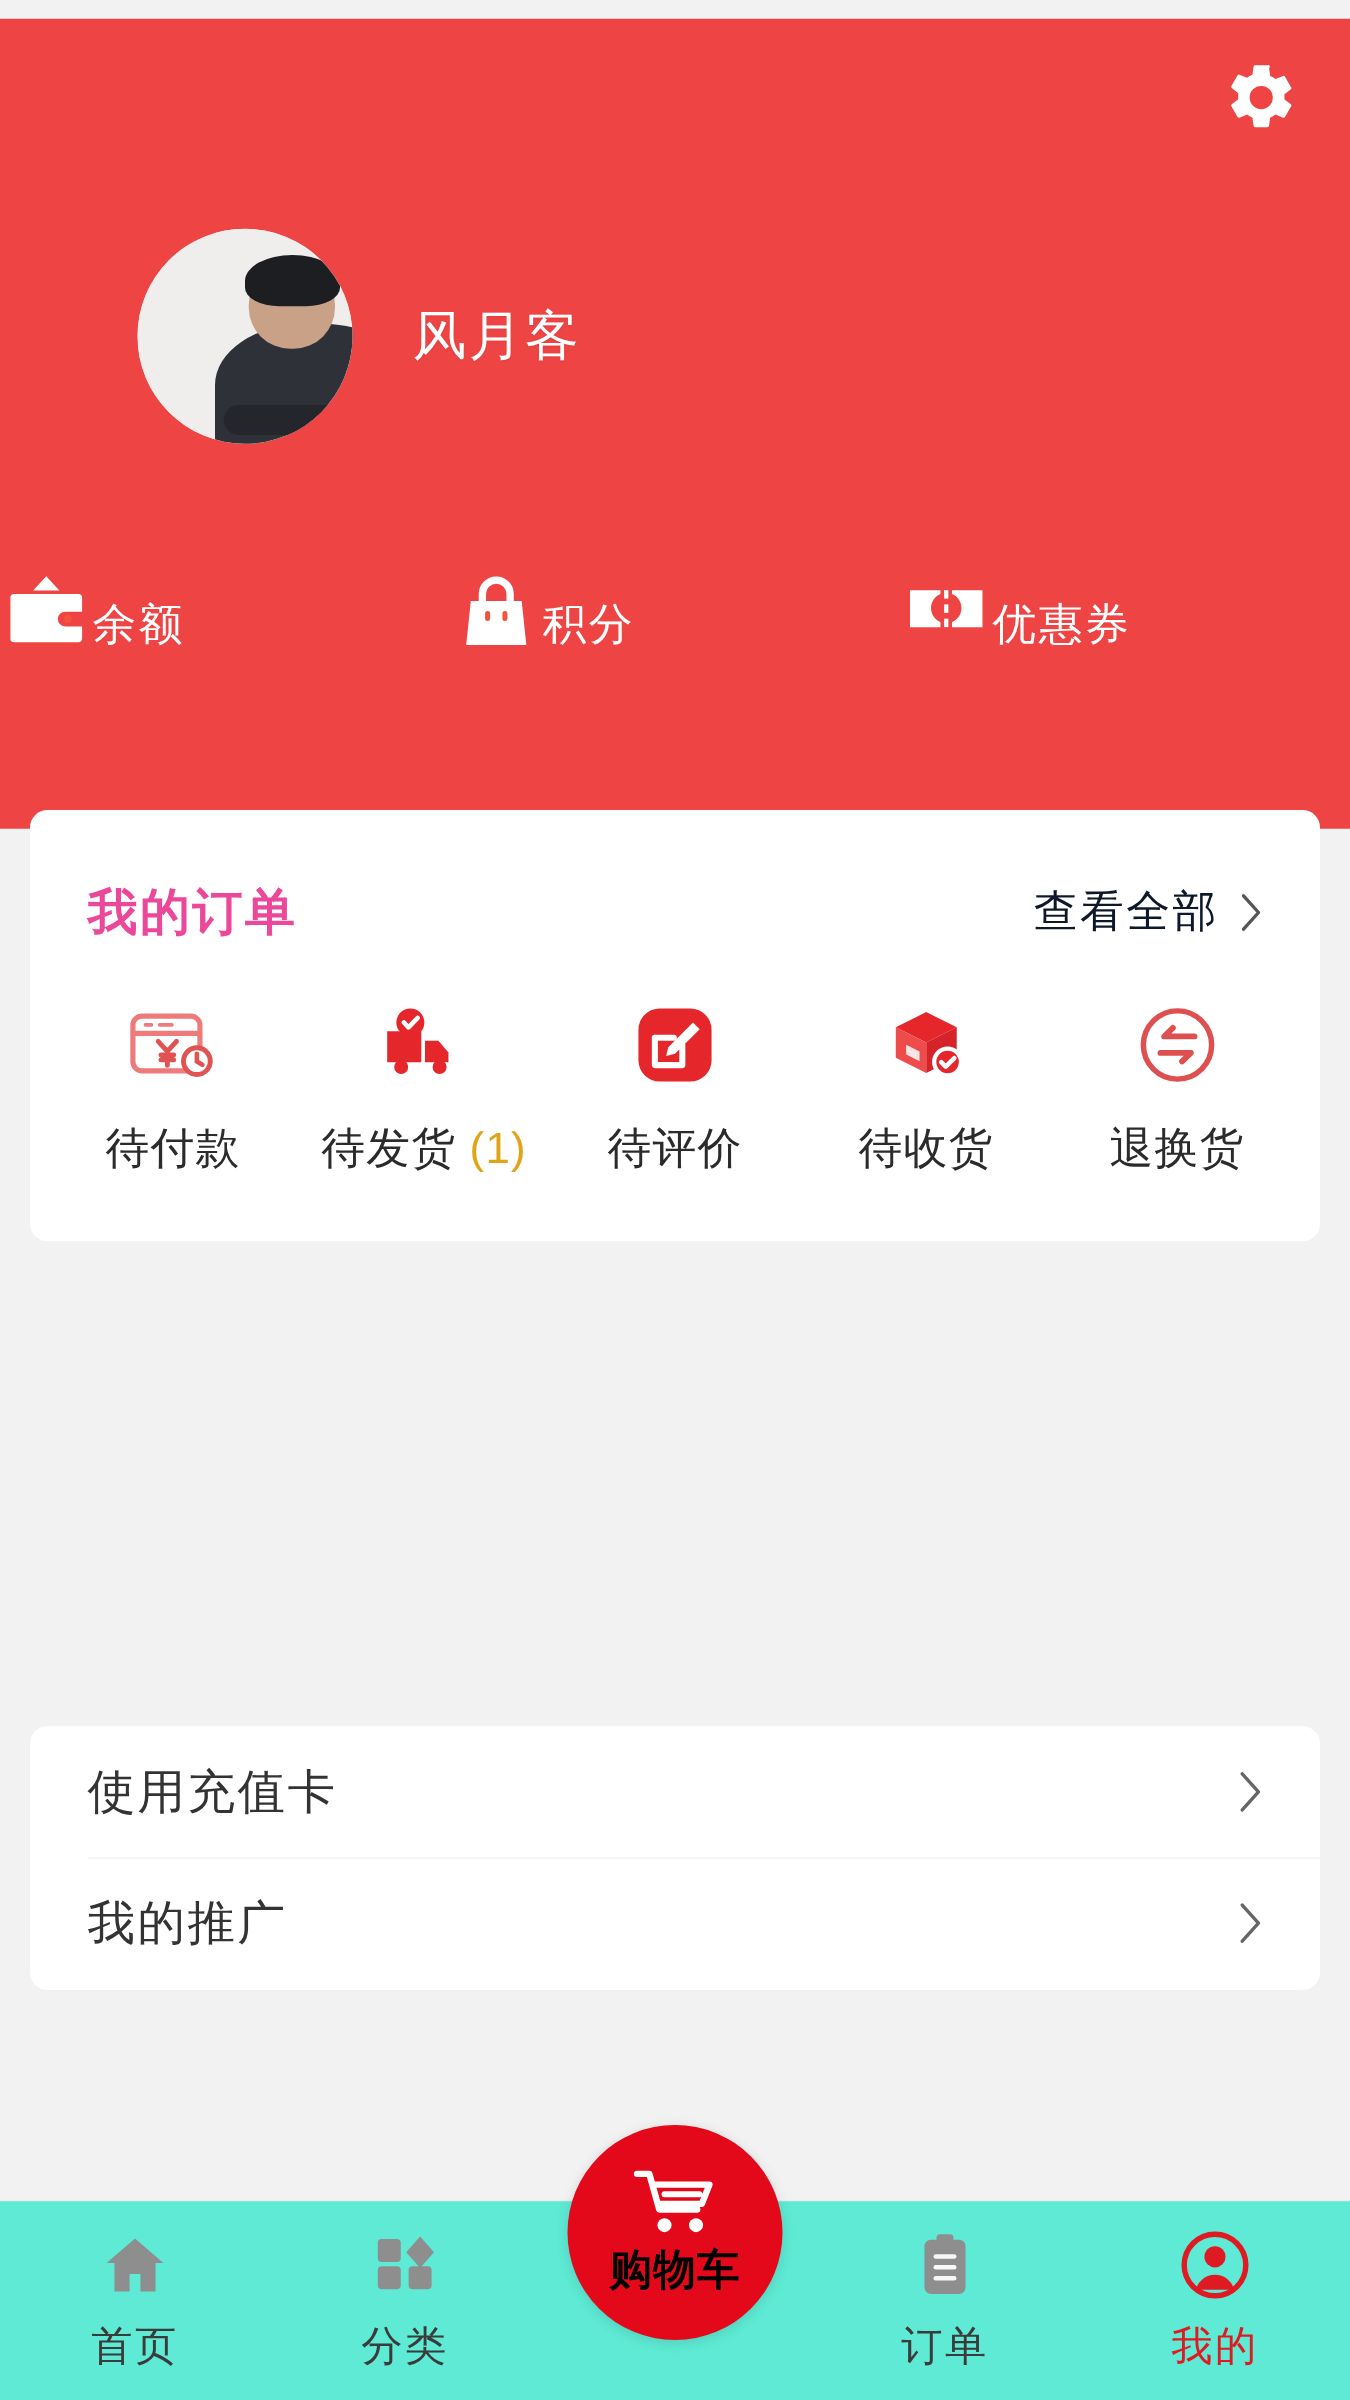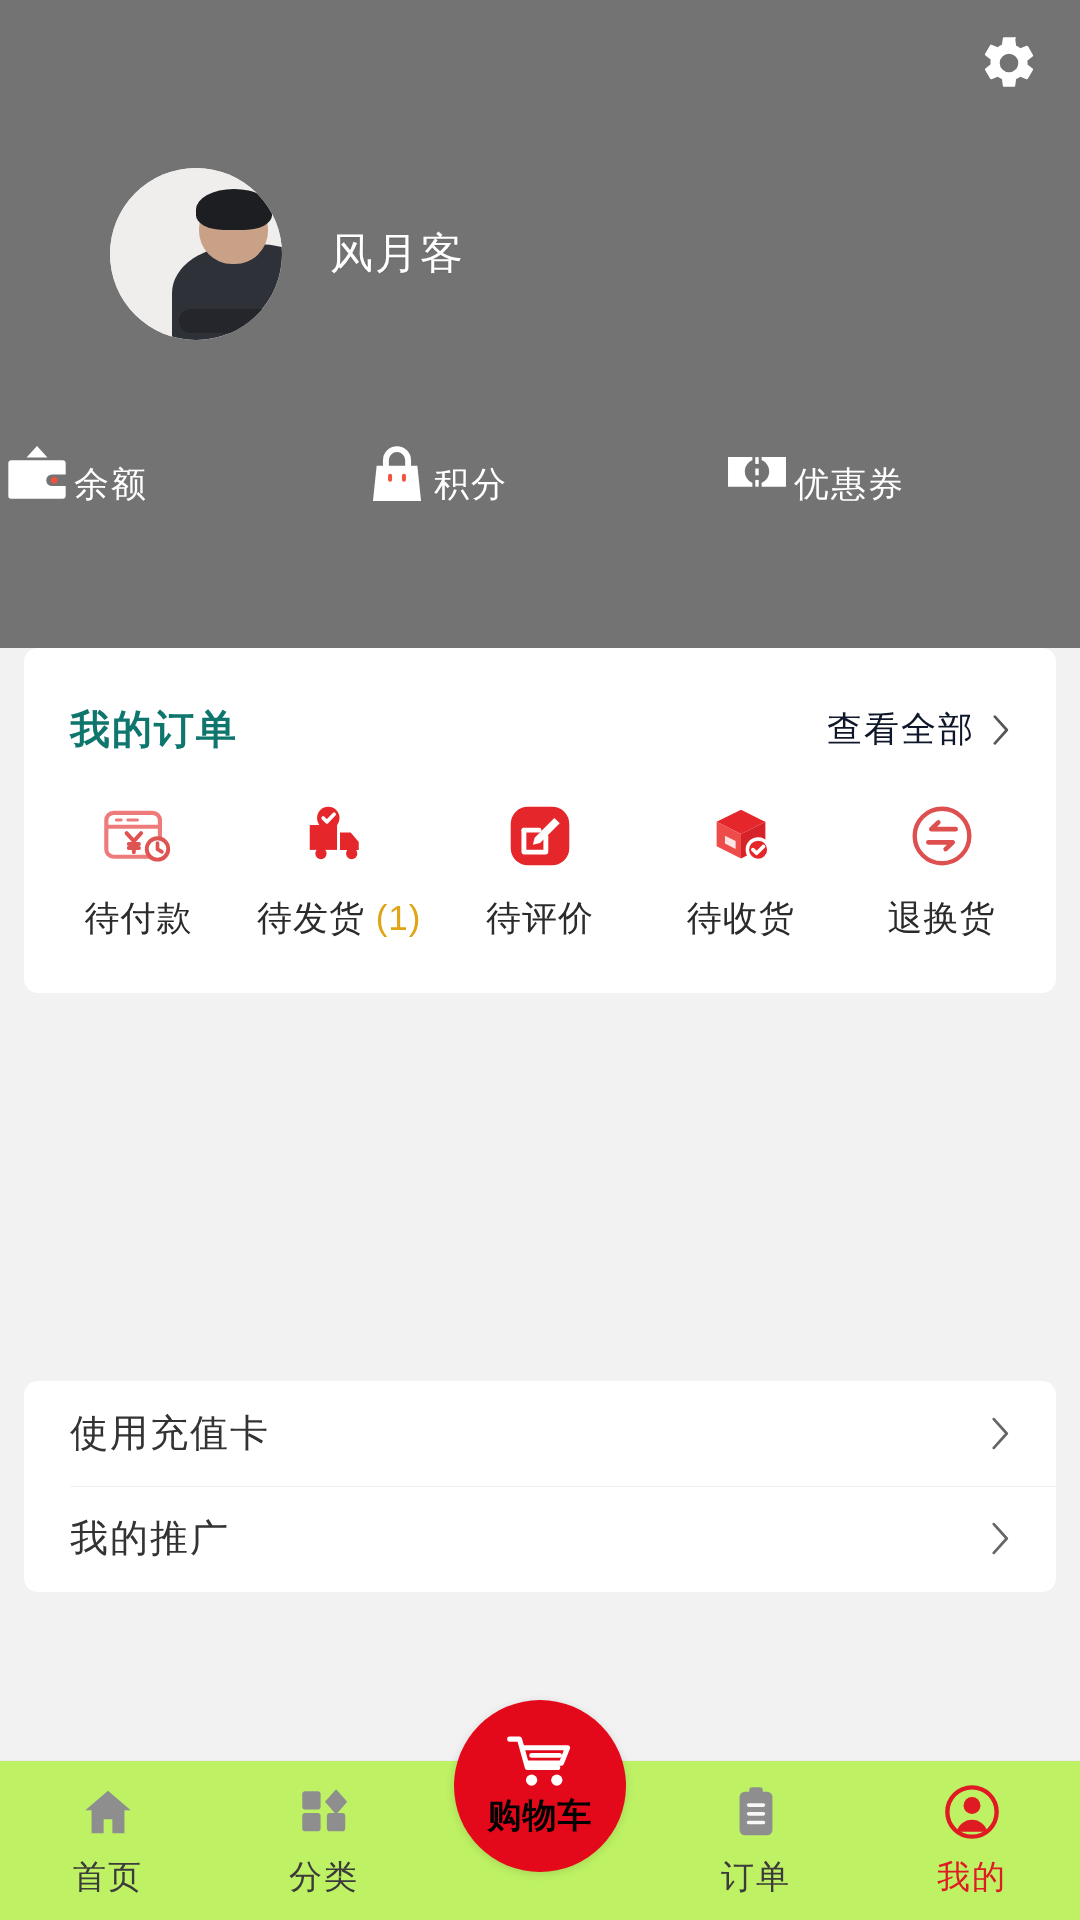--- a/index.html
+++ b/index.html
@@ -5,22 +5,22 @@
   * { margin:0; padding:0; box-sizing:border-box; }
   html, body {
     width:1080px; height:1920px;
     font-family:"Liberation Sans","DejaVu Sans",sans-serif;
     background:#F2F2F2; overflow:hidden;
   }
   .phone { position:relative; width:1080px; height:1920px; background:#F2F2F2; }
 
   
   .header {
-    position:absolute; top:0; left:0; width:1080px; height:648px;
-    background:#737373;
+    position:absolute; top:15px; left:0; width:1080px; height:648px;
+    background:#ef4444;
   }
   .gear-btn {
     position:absolute; top:26px; right:32px; width:78px; height:78px;
     display:flex; align-items:center; justify-content:center; cursor:pointer;
   }
   .gear-btn svg { width:62px; height:62px; }
 
   .profile { position:absolute; top:168px; left:110px; display:flex; align-items:center; }
   .avatar {
     width:172px; height:172px; border-radius:50%;
@@ -61,21 +61,21 @@
   
   .card {
     position:absolute; left:24px; width:1032px; background:#FFFFFF;
     border-radius:14px;
   }
   .card-orders { top:648px; height:345px; }
   .card-head {
     display:flex; align-items:center; justify-content:space-between;
     padding:54px 46px 0 46px;
   }
-  .card-title { font-size:40px; color:#0f766e; font-weight:bold; letter-spacing:2px;text-align:right; }
+  .card-title { font-size:40px; color:#ec4899; font-weight:bold; letter-spacing:2px;text-align:right; }
   .view-all { display:flex; align-items:center; cursor:pointer; }
   .view-all-text { font-size:35px; color:#0f172a; letter-spacing:2px; }
   .chev { width:17px; height:30px; margin-left:18px; }
   .chev svg { width:100%; height:100%; display:block; }
 
   .order-grid { display:flex; padding:40px 14px 0 14px; }
   .order-item { flex:1; display:flex; flex-direction:column; align-items:center; cursor:pointer; }
   .order-ico { width:78px; height:78px; }
   .order-ico svg { width:100%; height:100%; display:block; }
   .order-label {
@@ -97,21 +97,21 @@
     content:""; position:absolute; top:0; left:46px; right:0; height:1px;
     background:#EFEFEF;
   }
   .row-label { font-size:38px; color:#333333; letter-spacing:2px; }
   .row-chev { width:18px; height:33px; }
   .row-chev svg { width:100%; height:100%; display:block; }
 
   
   .tabbar {
     position:absolute; left:0; bottom:0; width:1080px; height:160px;
-    background:#bef264; border-top:1px solid #ECECEC;
+    background:#5eead4; border-top:1px solid #ECECEC;
     display:flex; align-items:center;
   }
   .tab { flex:1; display:flex; flex-direction:column; align-items:center; justify-content:center; cursor:pointer; }
   .tab-ico { height:62px; display:flex; align-items:center; justify-content:center; }
   .tab-ico svg { width:58px; height:58px; display:block; }
   .tab-label { font-size:33px; color:#3B3B3B; margin-top:12px; letter-spacing:2px; }
   .tab.active .tab-label { color:#E01A22; }
   .tab-spacer { flex:1; }
 
   .cart-fab {

